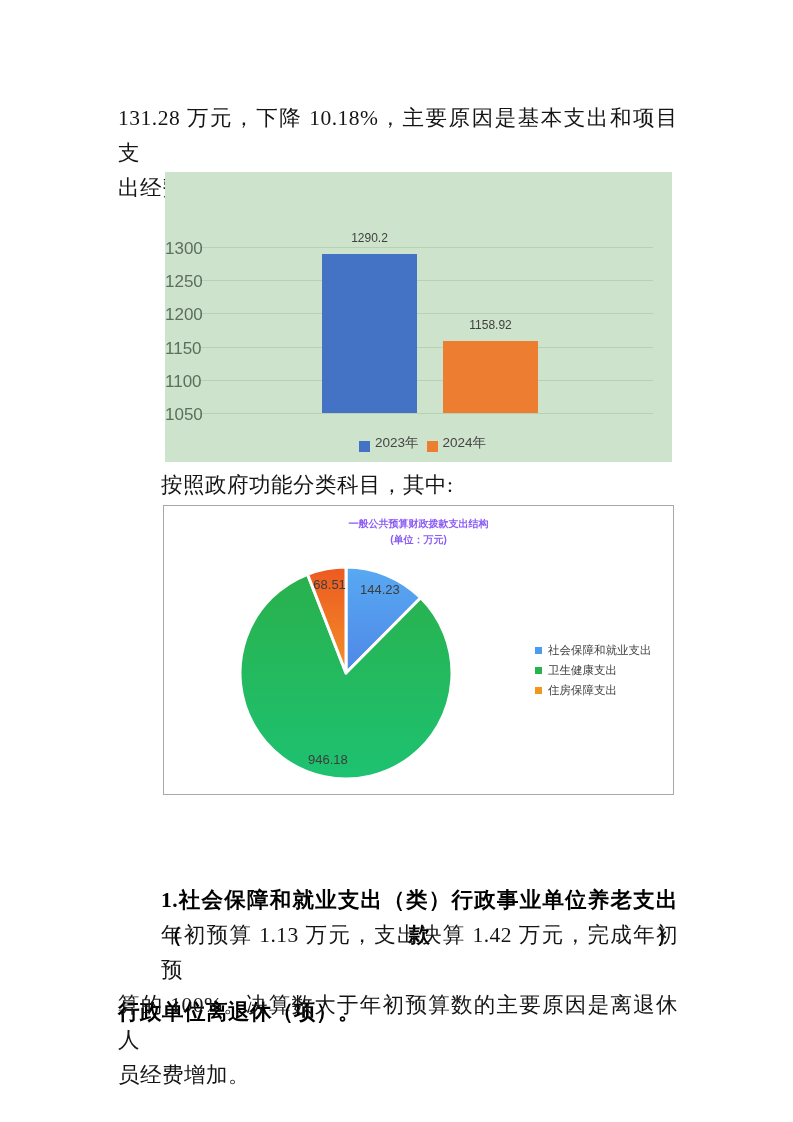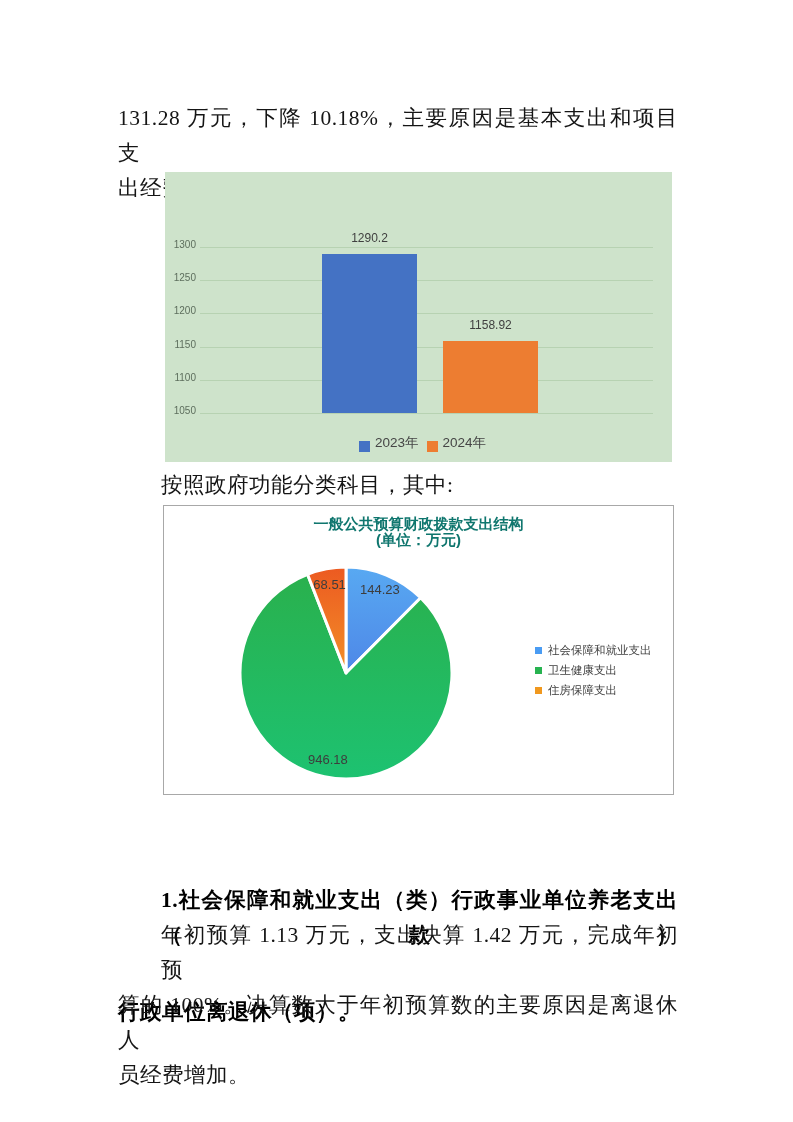--- a/index.html
+++ b/index.html
@@ -11,32 +11,32 @@
   .line.indent{padding-left:43px;}
   .line.bold{font-weight:bold;color:#000;margin-top:42px;}
 
   
   .bar-panel{position:absolute;left:165px;top:172px;width:507px;height:290px;background:#cee3cb;
              font-family:"Liberation Sans","DejaVu Sans",sans-serif;}
   .bar-title{position:absolute;top:9px;left:0;width:100%;text-align:center;font-weight:bold;
              color:#383838;font-size:19px;line-height:23px;
              font-family:"Liberation Serif","DejaVu Serif",serif;letter-spacing:1px;}
   .grid-line{position:absolute;left:35px;width:453px;height:1px;background:#b7d2b2;}
-  .tick{position:absolute;left:0;width:31px;text-align:right;font-size:10px;color:#5d6e5d;}
+  .tick{position:absolute;left:0;width:31px;text-align:right;font-size:17px;color:#5d6e5d;}
   .bar{position:absolute;}
   .val{position:absolute;text-align:center;font-size:12px;color:#3f3f3f;}
   .bar-legend{position:absolute;left:0;top:262px;width:100%;display:flex;justify-content:center;
               align-items:flex-end;font-size:13.5px;color:#454545;}
   .swatch{width:11px;height:11px;display:inline-block;margin:0 5px 0 8px;}
 
   
   .pie-panel{position:absolute;left:163px;top:505px;width:509px;height:288px;background:#ffffff;
              border:1px solid #a8a8a8;font-family:"Liberation Sans","DejaVu Sans",sans-serif;}
   .pie-title{position:absolute;top:10px;left:0;width:100%;text-align:center;font-weight:bold;
-             font-size:15px;line-height:16px;color:#0f766e;}
+             font-size:10px;line-height:16px;color:#8b5cf6;}
   .pie-svg{position:absolute;left:0;top:0;}
   .pie-legend{position:absolute;left:371px;top:134px;font-size:11.5px;color:#404040;}
   .pie-legend-row{display:flex;align-items:center;height:20px;white-space:nowrap;}
   .pie-swatch{width:7px;height:7px;margin-right:6px;flex:0 0 auto;}
 </style>
 </head>
 <body>
 
 <div class="page">
 

